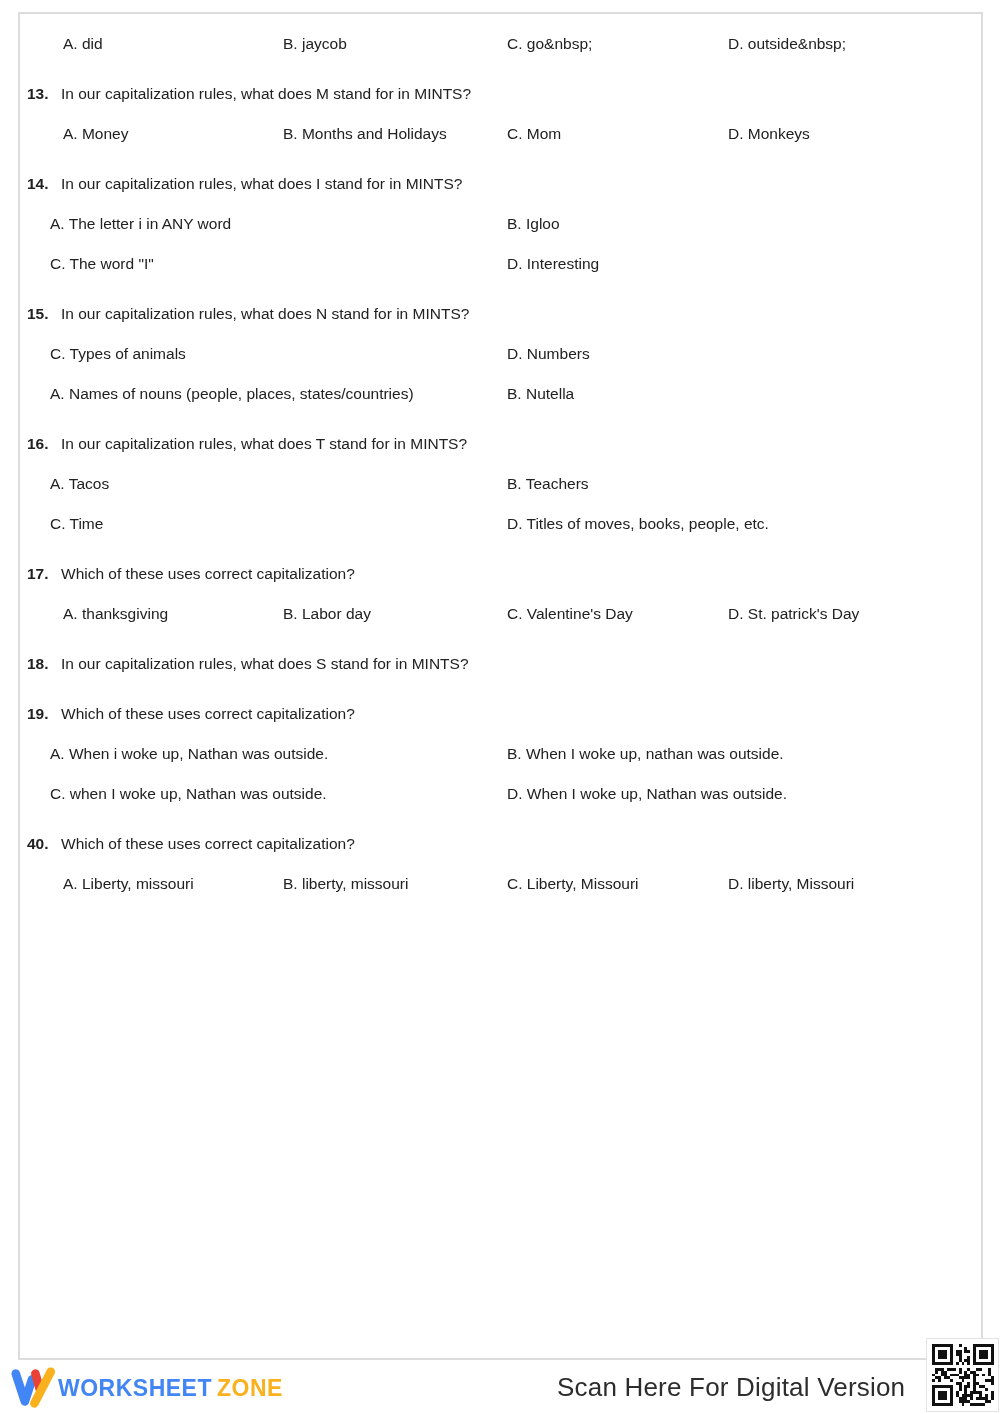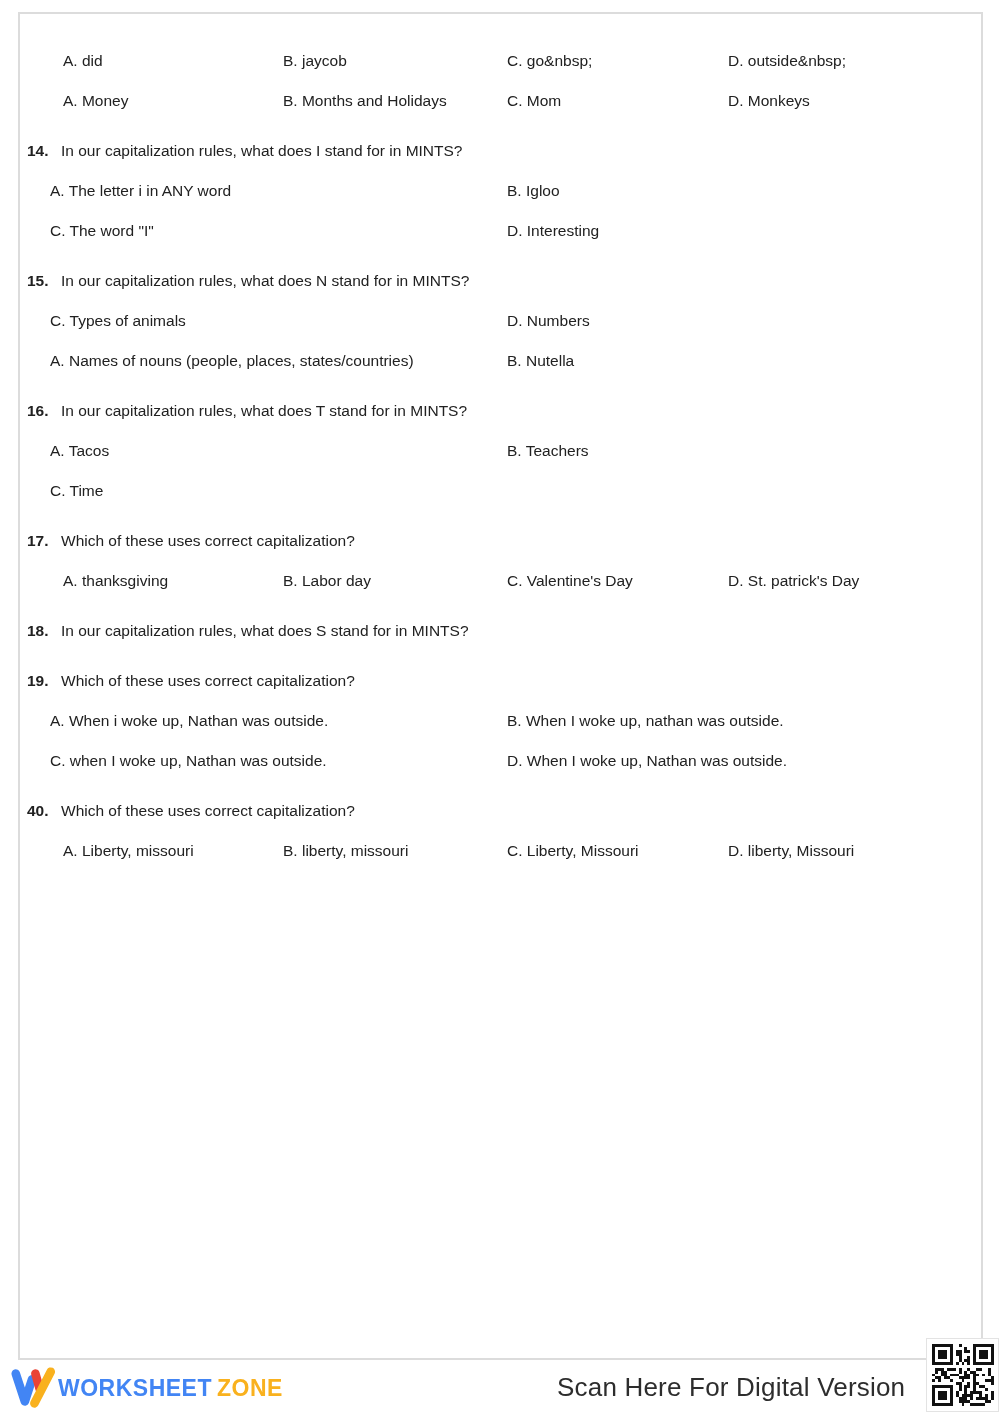--- a/index.html
+++ b/index.html
@@ -5,21 +5,21 @@
   html,body{margin:0;padding:0;}
   body{
     width:1000px;height:1414px;position:relative;background:#ffffff;
     font-family:"Liberation Sans","DejaVu Sans",sans-serif;
     color:#212121;overflow:hidden;
   }
   
   .sheet{
     position:absolute;left:18px;top:12px;width:965px;height:1348px;
     border:2px solid #dcdcdc;box-sizing:border-box;
-    padding-top:27px;background:#ffffff;
+    padding-top:10px;background:#ffffff;
   }
   .row{position:relative;height:40px;}
   .q-row{margin-top:10px;}
   .row span{position:absolute;top:0;line-height:40px;font-size:15.5px;white-space:nowrap;}
   .q-num{left:7px;font-weight:bold;}
   .q-text{left:41px;}
   
   .c0{left:43px;} .c1{left:263px;} .c2{left:487px;} .c3{left:708px;}
   
   .t0{left:30px;} .t1{left:487px;}
@@ -41,20 +41,24 @@
 
 <div class="sheet">
 
   <div class="row">
     <span class="c0">A. did</span>
     <span class="c1">B. jaycob</span>
     <span class="c2">C. go&amp;nbsp;</span>
     <span class="c3">D. outside&amp;nbsp;</span>
   </div>
 
+  <div class="row q-row">
+    <span class="q-num">13.</span>
+    <span class="q-text">In our capitalization rules, what does M stand for in MINTS?</span>
+  </div>
   <div class="row">
     <span class="c0">A. Money</span>
     <span class="c1">B. Months and Holidays</span>
     <span class="c2">C. Mom</span>
     <span class="c3">D. Monkeys</span>
   </div>
 
   <div class="row q-row">
     <span class="q-num">14.</span>
     <span class="q-text">In our capitalization rules, what does I stand for in MINTS?</span>
@@ -84,20 +88,21 @@
   <div class="row q-row">
     <span class="q-num">16.</span>
     <span class="q-text">In our capitalization rules, what does T stand for in MINTS?</span>
   </div>
   <div class="row">
     <span class="t0">A. Tacos</span>
     <span class="t1">B. Teachers</span>
   </div>
   <div class="row">
     <span class="t0">C. Time</span>
+    <span class="t1">D. Titles of moves, books, people, etc.</span>
   </div>
 
   <div class="row q-row">
     <span class="q-num">17.</span>
     <span class="q-text">Which of these uses correct capitalization?</span>
   </div>
   <div class="row">
     <span class="c0">A. thanksgiving</span>
     <span class="c1">B. Labor day</span>
     <span class="c2">C. Valentine's Day</span>

